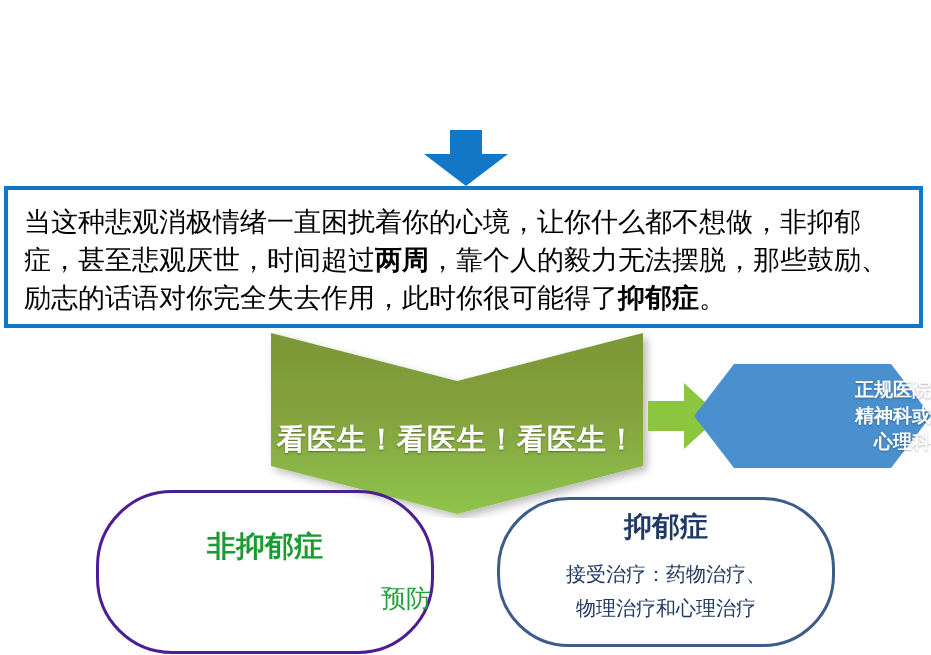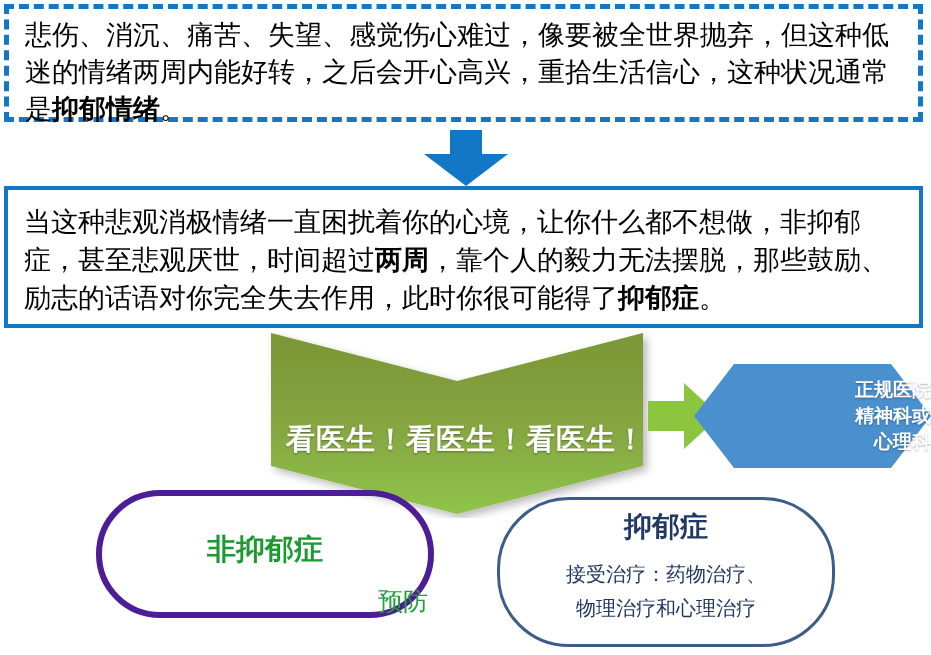--- a/index.html
+++ b/index.html
@@ -81,21 +81,21 @@
     left: 268px;
     top: 330px;
     width: 400px;
     height: 188px;
   }
   .chev-label {
     position: absolute;
     left: 0px;
     top: 90px;
     width: 378px;
-    text-align: right;
+    text-align: center;
     font-size: 29px;
     font-weight: bold;
     color: #ffffff;
     letter-spacing: 1px;
     text-shadow: 0 1px 2px rgba(0,0,0,.35);
     pointer-events: none;
   }
 
   
   .green-arrow {
@@ -132,22 +132,22 @@
   
   .pill {
     position: absolute;
     box-sizing: border-box;
     background: transparent;
   }
   .pill-green {
     left: 96px;
     top: 490px;
     width: 338px;
-    height: 128px;
-    border: 6px solid #4c1d95;
+    height: 164px;
+    border: 3px solid #4c1d95;
     border-radius: 76px;
   }
   .pill-blue {
     left: 497px;
     top: 497px;
     width: 338px;
     height: 150px;
     border: 3px solid #3C5D89;
     border-radius: 72px;
   }
@@ -186,23 +186,20 @@
     font-size: 20px;
     line-height: 34px;
     color: #1F3864;
   }
 </style>
 </head>
 <body>
 
 <div id="stage">
 
-  <div class="box-dashed">
-    <div class="txt"><span>悲伤、消沉、痛苦、失望、感觉伤心难过，像要被全世界抛弃，但这种低迷的情绪两周内能好转，之后会开心高兴，重拾生活信心，这种状况通常是</span><b class="strong">抑郁情绪</b><span>。</span></div>
-  </div>
 
   <svg class="arrow-down" viewBox="0 0 92 56">
     <polygon points="30,0 62,0 62,24 88,24 46,56 4,24 30,24" fill="#1177C6"></polygon>
   </svg>
 
   <div class="box-solid">
     <div class="txt"><span>当这种悲观消极情绪一直困扰着你的心境，让你什么都不想做，非抑郁症，甚至悲观厌世，时间超过</span><b class="strong">两周</b><span>，靠个人的毅力无法摆脱，那些鼓励、励志的话语对你完全失去作用，此时你很可能得了</span><b class="strong">抑郁症</b><span>。</span></div>
   </div>
 
   <div class="chevron-wrap">

